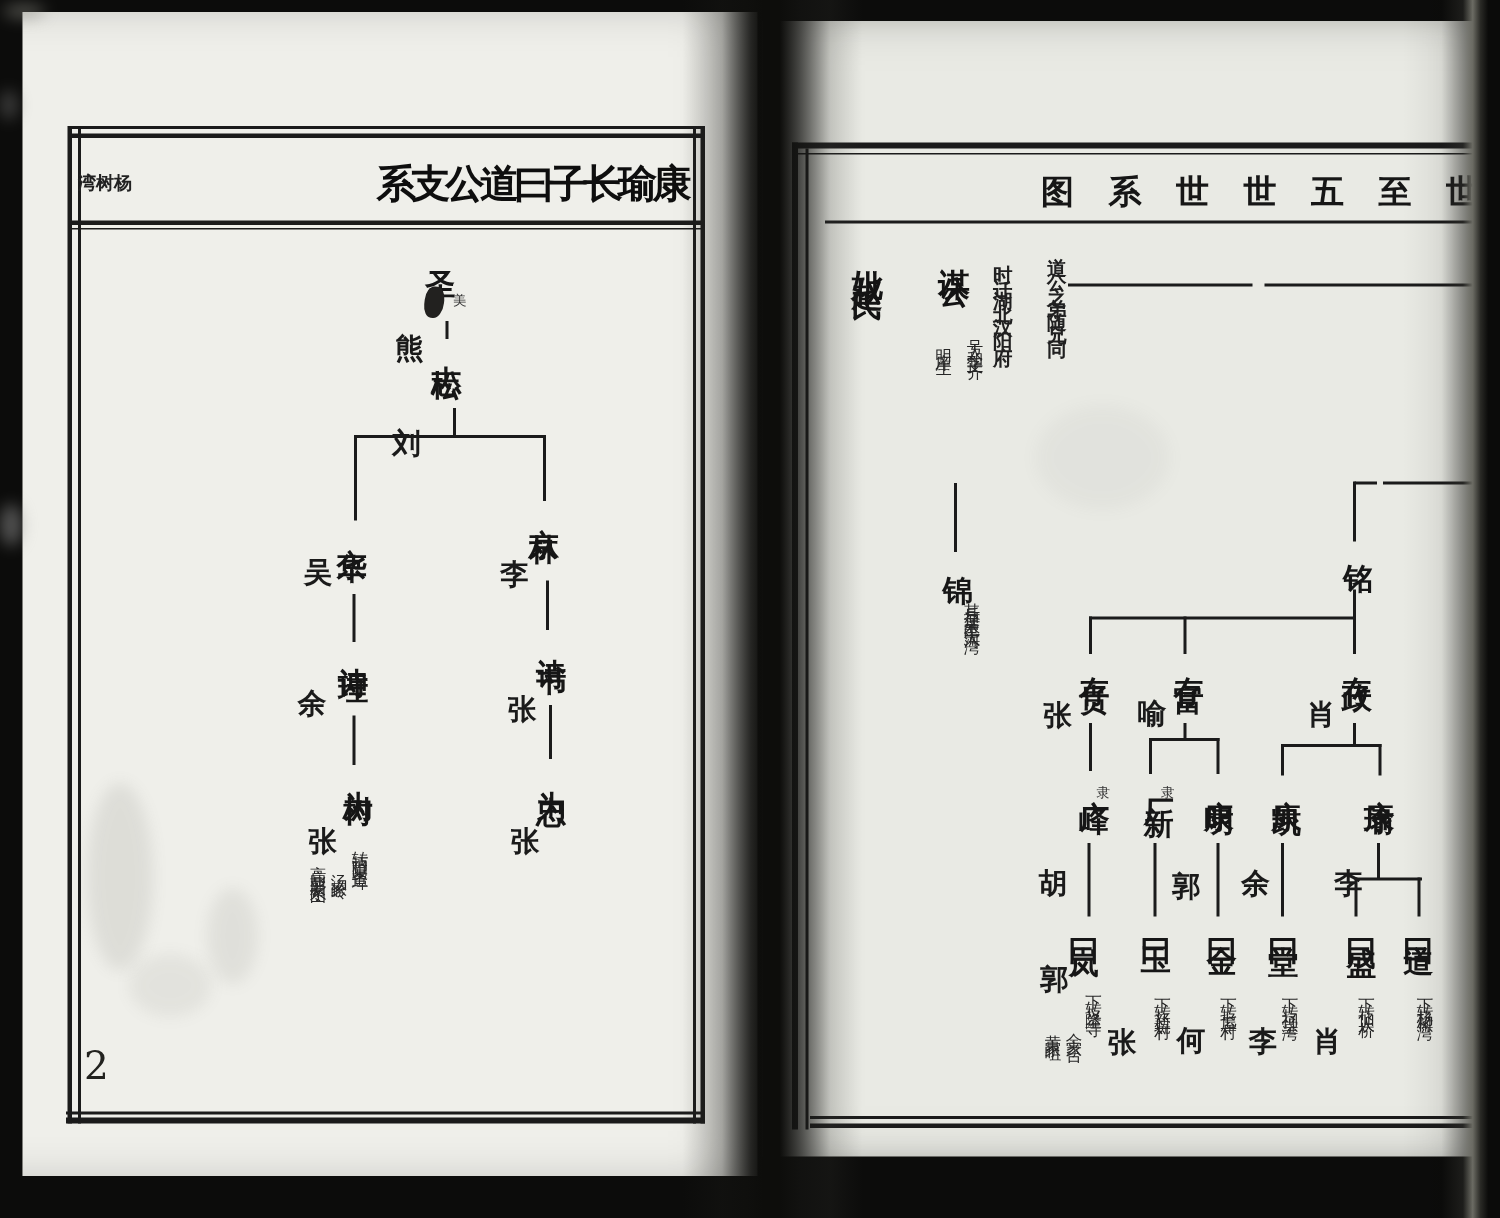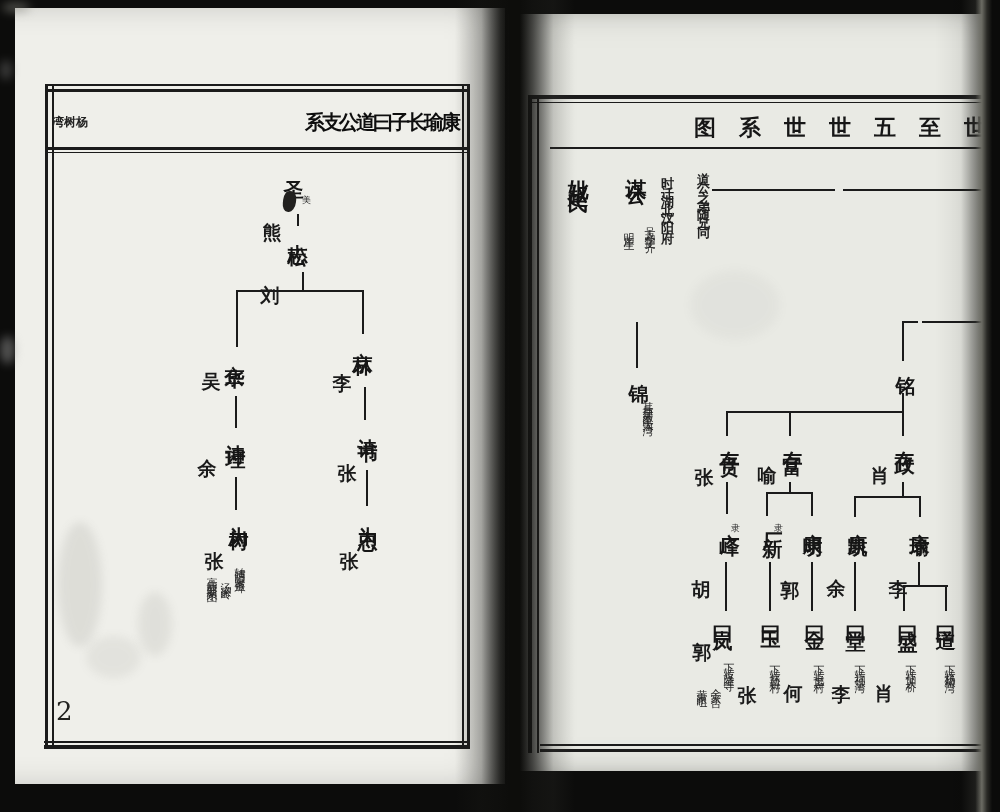--- a/index.html
+++ b/index.html
@@ -21,21 +21,21 @@
   .wife{font-size:19px;font-weight:600;color:#1a1a1a;}
   .note{font-size:11px;letter-spacing:4px;font-weight:500;color:#262626;}
   .note2{font-size:11px;letter-spacing:3px;font-weight:500;color:#262626;}
   .intro{font-size:13px;letter-spacing:9px;font-weight:600;color:#202020;}
   .tiny{position:absolute;font-size:9px;color:#333;}
   .blot{position:absolute;background:#22211f;border-radius:45% 40% 50% 40%;transform:rotate(6deg);}
   #header-left{position:absolute;left:52px;top:99px;width:406px;height:46px;display:flex;
                align-items:center;justify-content:space-between;}
   #header-left .h-range{font-size:23px;font-weight:700;letter-spacing:-2px;color:#121212;}
   #header-left .h-place{font-size:12px;font-weight:600;letter-spacing:0;color:#222;}
-  #header-left .h-title{font-size:20px;font-weight:900;letter-spacing:-3px;color:#0e0e0e;}
+  #header-left .h-title{font-size:26px;font-weight:900;letter-spacing:-3px;color:#0e0e0e;}
   #header-right{position:absolute;left:694px;top:113px;font-size:22px;font-weight:700;
                 letter-spacing:23px;white-space:nowrap;color:#161616;}
   .smudge{position:absolute;border-radius:50%;filter:blur(5px);pointer-events:none;}
   #page-num{position:absolute;left:56px;top:696px;font-family:"DejaVu Serif",serif;
             font-size:26px;color:#22221f;}
 </style>
 </head>
 <body>
 
 <div id="canvas">

